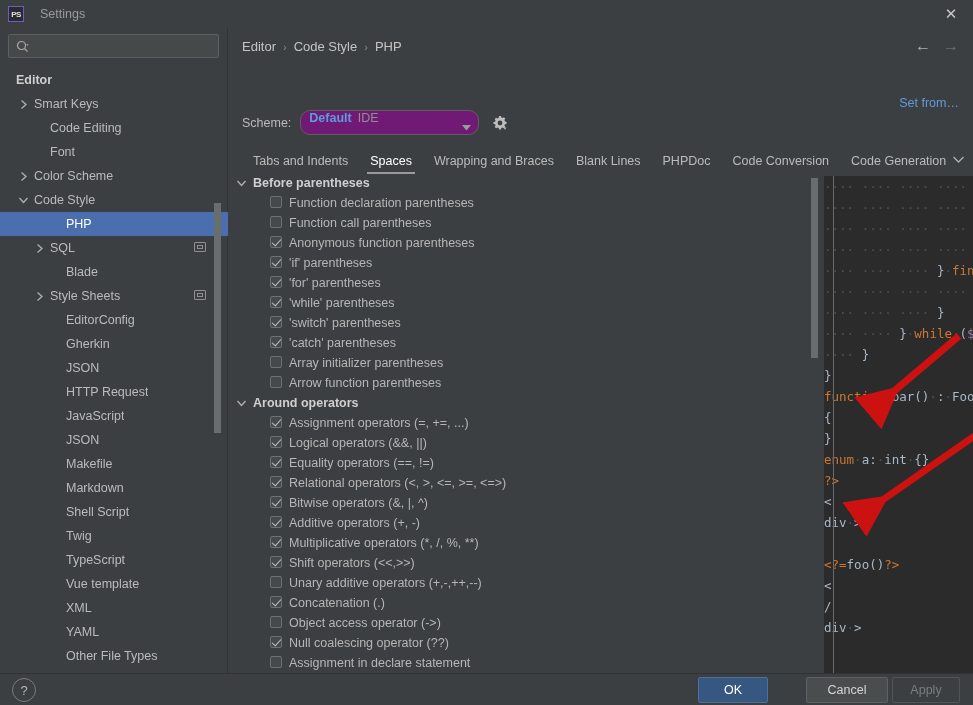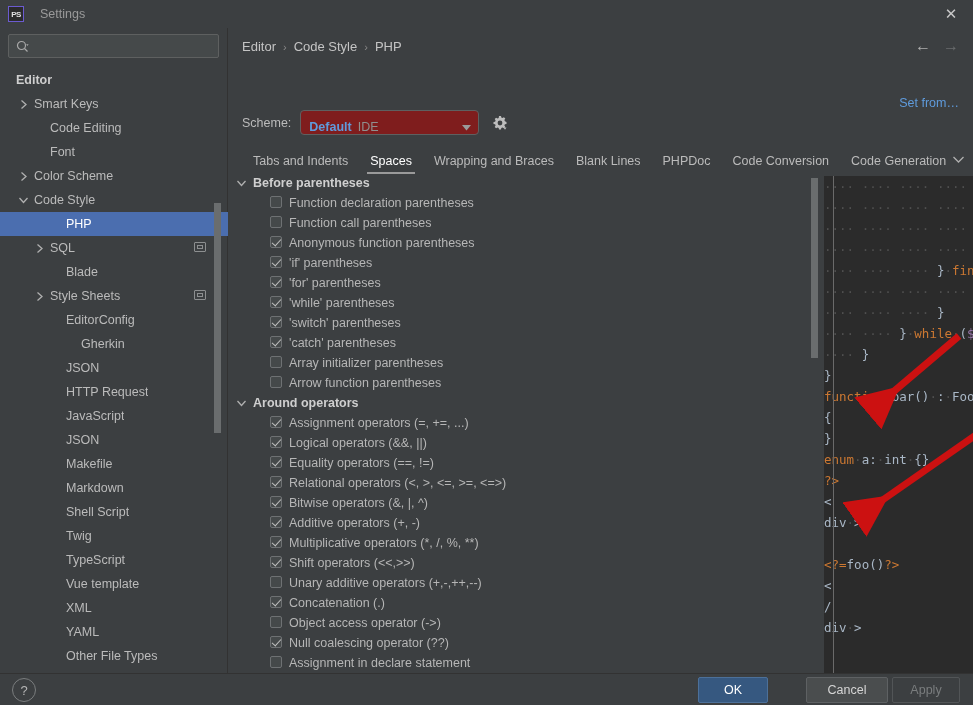--- a/index.html
+++ b/index.html
@@ -81,22 +81,22 @@
     gap:7px; font-size:13px; color:#c4c4c4;
   }
   #breadcrumb .sep { color:#888; font-size:11px; }
   #nav-arrows { position:absolute; right:14px; top:10px; display:flex; gap:12px; align-items:center; }
   .navarrow { color:#b0b0b0; font-size:16px; cursor:pointer; line-height:1; }
   .navarrow.dim { color:#6a6d6e; }
 
   #scheme-row { position:absolute; left:14px; top:42px; display:flex; align-items:center; gap:9px;margin-top:40px; }
   #scheme-label { font-size:12.5px; color:#bbb; }
   #scheme-select {
-    width:179px; height:25px; background:#7f1d1d; border:1px solid #5e6060;
-    border-radius:4px; display:flex; align-items:flex-end; position:relative; cursor:pointer;
+    width:179px; height:25px; background:#701a75; border:1px solid #5e6060;
+    border-radius:10px; display:flex; align-items:flex-start; position:relative; cursor:pointer;
   }
   #scheme-value { margin-left:8px; color:#5f9bdc; font-weight:bold; font-size:12.5px; }
   #scheme-sub { margin-left:6px; color:#8f8f8f; font-size:12.5px; }
   #scheme-caret { position:absolute; right:7px; top:9px; }
   #scheme-gear { margin-left:4px; cursor:pointer; display:flex; align-items:center; }
 
   #setfrom {
     position:absolute; right:14px; top:68px; color:#5f9bdc; font-size:12.5px;
     cursor:pointer;
   }
@@ -272,21 +272,21 @@
           <span class="badge-icon">
             <i></i>
           </span>
         </div>
         <div class="trow">
           <span class="chev" style="margin-left: 48px;"></span>
           <span class="tlabel" style="margin-left: 4px;">EditorConfig</span>
         </div>
         <div class="trow">
           <span class="chev" style="margin-left: 48px;"></span>
-          <span class="tlabel" style="margin-left: 19px; text-align: right;">Gherkin</span>
+          <span class="tlabel" style="margin-left: 4px; text-align: right;">Gherkin</span>
         </div>
         <div class="trow">
           <span class="chev" style="margin-left: 48px;"></span>
           <span class="tlabel" style="margin-left: 4px;">JSON</span>
         </div>
         <div class="trow">
           <span class="chev" style="margin-left: 48px;"></span>
           <span class="tlabel" style="margin-left: 4px;">HTTP Request</span>
         </div>
         <div class="trow">

